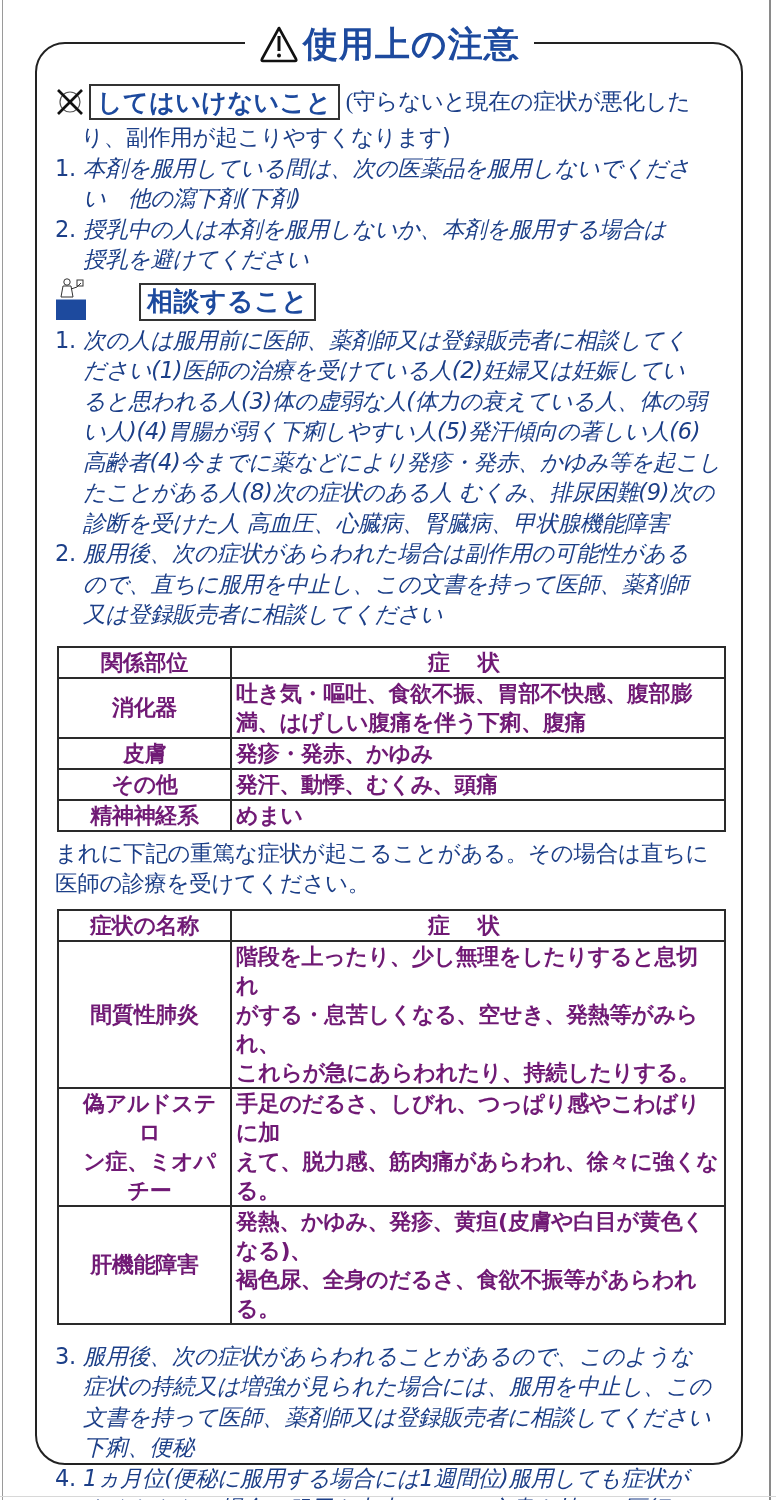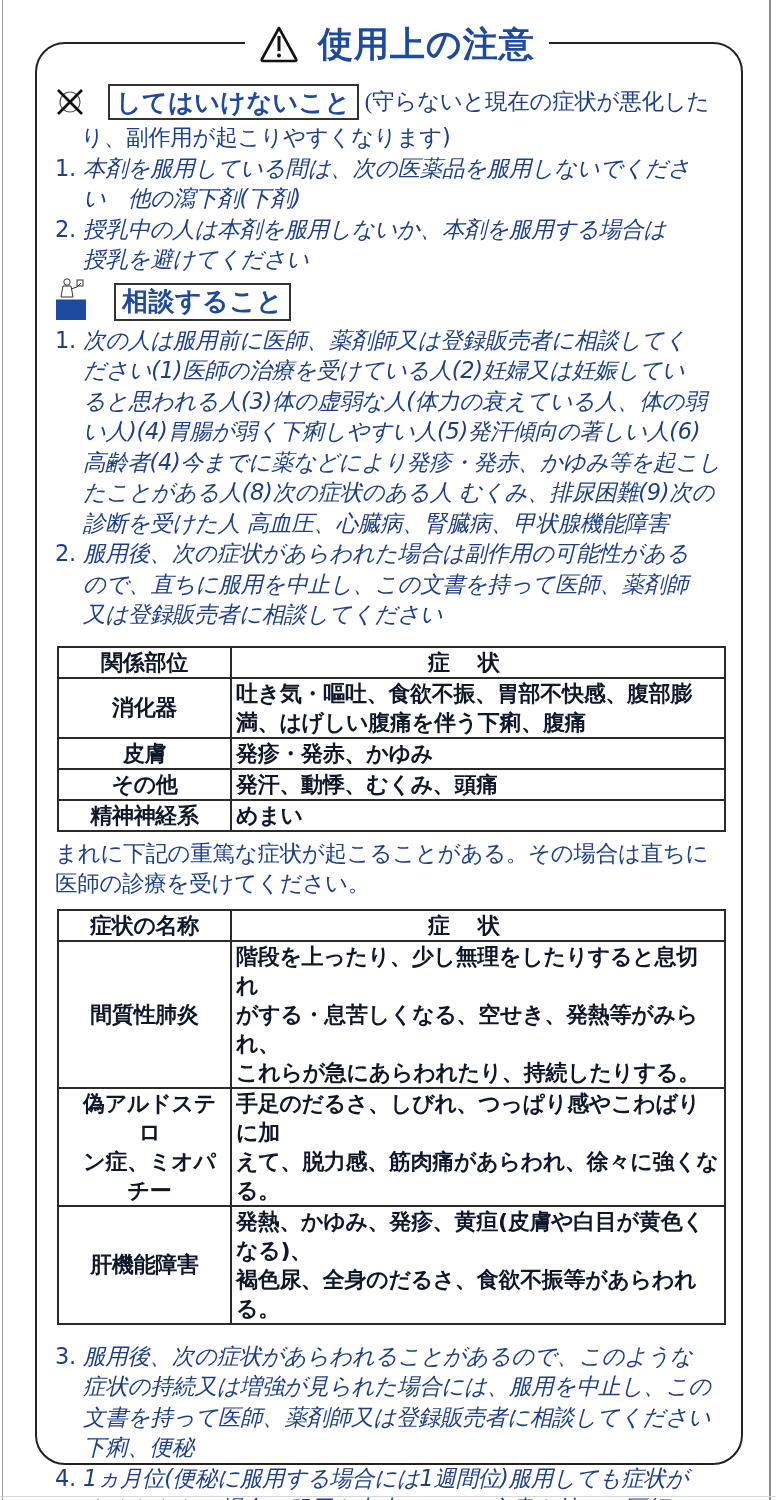--- a/index.html
+++ b/index.html
@@ -19,58 +19,58 @@
     width: 708px; height: 1423px;
     border: 2px solid #222;
     border-radius: 30px;
   }
   .title-wrap {
     position: absolute;
     left: 245px; top: 16px;
     height: 56px;
     padding: 0 14px;
     background: #fff;
-    display: flex; align-items: center; gap: 19px;
+    display: flex; align-items: center; gap: 4px;
   }
   .title-wrap svg { width: 40px; height: 38px; }
   .title-text { font-size: 35px; font-weight: bold; color: #1d4a9e; letter-spacing: 1px; }
 
   .content { position: absolute; left: 55px; top: 82px; width: 670px; }
   .txt { font-size: 22.5px; line-height: 30.5px; letter-spacing: -0.3px; white-space: nowrap; }
 
   .head-row { display: flex; align-items: center; height: 40px; }
   .x-icon { width: 30px; height: 30px; margin-left: 0; margin-right: 4px; }
   .boxed {
     border: 2px solid #333; padding: 16px 6px; height: 36px;
     display: inline-flex; align-items: center;
-    font-size: 25px; font-weight: bold; color: #1d4a9e; letter-spacing: 0.5px; margin-left: 19px;
+    font-size: 25px; font-weight: bold; color: #1d4a9e; letter-spacing: 0.5px;
   }
   .head-note { margin-left: 6px; font-family: Liberation Serif, serif; }
   .indent-line { padding-left: 26px; }
 
   .list-item { display: flex; }
   .list-num { width: 28px; flex: none; text-align: left; }
   .list-body { flex: 1; font-style: italic; }
 
-  .consult-row { display: flex; align-items: flex-end; height: 44px; margin-top: 2px; }
+  .consult-row { display: flex; align-items: flex-end; height: 44px; margin-top: 2px; gap: 44px; }
   .consult-icon { width: 34px; height: 44px; margin-right: 6px; }
 
   table.sym {
     border-collapse: collapse;
     width: 669px;
     margin-left: 2px;
     font-size: 22px;
     letter-spacing: -0.3px;
   }
   table.sym td, table.sym th {
     border: 2px solid #2a2a2a;
     padding: 0 4px;
     line-height: 29px;
     font-weight: normal;
-    color: #0f172a;
+    color: #701a75;
     vertical-align: middle;
   }
   table.sym .c1 { width: 173px; text-align: center; font-weight: bold; }
   table.sym .c2 { text-align: left; font-weight: bold; }
   table.sym th.c2 { text-align: center; letter-spacing: 28px; }
   table.sym td.c1.left { text-align: center; padding-left: 14px; }
 </style>
 </head>
 <body>
 

